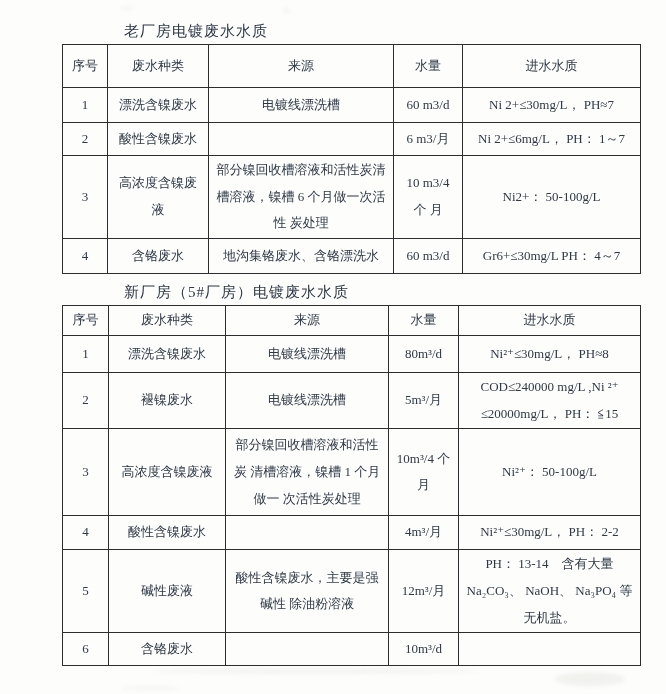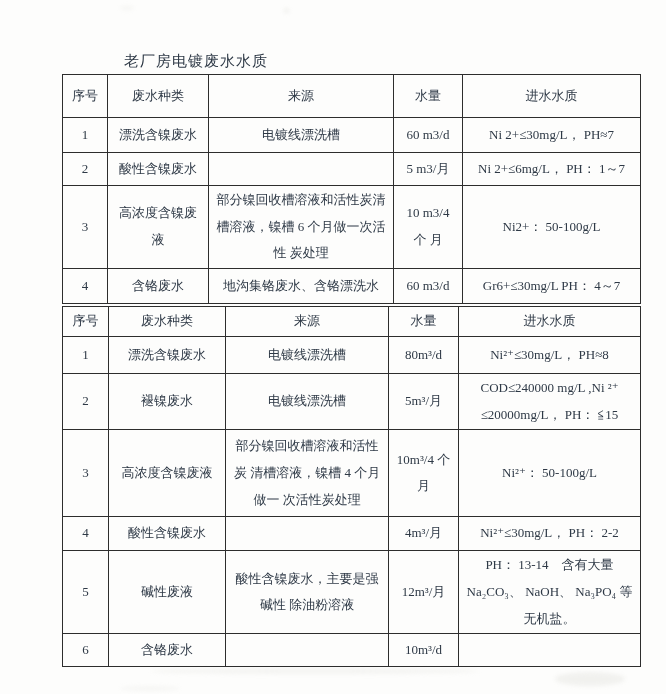--- a/index.html
+++ b/index.html
@@ -11,21 +11,21 @@
     position: relative;
     width: 666px;
     height: 694px;
     background: #fdfdfc;
     overflow: hidden;
     color: #2e3946;
   }
   .doc {
     position: absolute;
     left: 62px;
-    top: 50px;
+    top: 20px;
     width: 578px;
   }
   .tbl-title {
     font-size: 15px;
     letter-spacing: 1px;
     color: #2e3946;
     padding-left: 62px;
     height: 22px;
     line-height: 22px;
   }
@@ -125,40 +125,41 @@
           <td>1</td>
           <td>漂洗含镍废水</td>
           <td>电镀线漂洗槽</td>
           <td>60 m3/d</td>
           <td>Ni 2+≤30mg/L， PH≈7</td>
         </tr>
         <tr>
           <td>2</td>
           <td>酸性含镍废水</td>
           <td></td>
-          <td>5 m3/月</td>
+          <td>6 m3/月</td>
           <td>Ni 2+≤6mg/L， PH： 1～7</td>
         </tr>
         <tr>
           <td>3</td>
           <td>高浓度含镍废液</td>
           <td>部分镍回收槽溶液和活性炭清 槽溶液，镍槽 6 个月做一次活性 炭处理</td>
           <td>10 m3/4 个 月</td>
           <td>Ni2+： 50-100g/L</td>
         </tr>
         <tr>
           <td>4</td>
           <td>含铬废水</td>
           <td>地沟集铬废水、含铬漂洗水</td>
           <td>60 m3/d</td>
           <td>Gr6+≤30mg/L PH： 4～7</td>
         </tr>
       </tbody>
     </table>
 
+    <div class="tbl-title second">新厂房（5#厂房）电镀废水水质</div>
 
     <table id="t2">
       <colgroup>
           <col>
           <col>
           <col>
           <col>
           <col>
         </colgroup>
       <thead>
@@ -181,21 +182,21 @@
         <tr>
           <td>2</td>
           <td>褪镍废水</td>
           <td>电镀线漂洗槽</td>
           <td>5m³/月</td>
           <td>COD≤240000 mg/L ,Ni ²⁺ ≤20000mg/L， PH： ≦15</td>
         </tr>
         <tr>
           <td>3</td>
           <td>高浓度含镍废液</td>
-          <td>部分镍回收槽溶液和活性炭 清槽溶液，镍槽 4 个月做一 次活性炭处理</td>
+          <td>部分镍回收槽溶液和活性炭 清槽溶液，镍槽 1 个月做一 次活性炭处理</td>
           <td>10m³/4 个 月</td>
           <td>Ni²⁺： 50-100g/L</td>
         </tr>
         <tr>
           <td>4</td>
           <td>酸性含镍废水</td>
           <td></td>
           <td>4m³/月</td>
           <td>Ni²⁺≤30mg/L， PH： 2-2</td>
         </tr>

